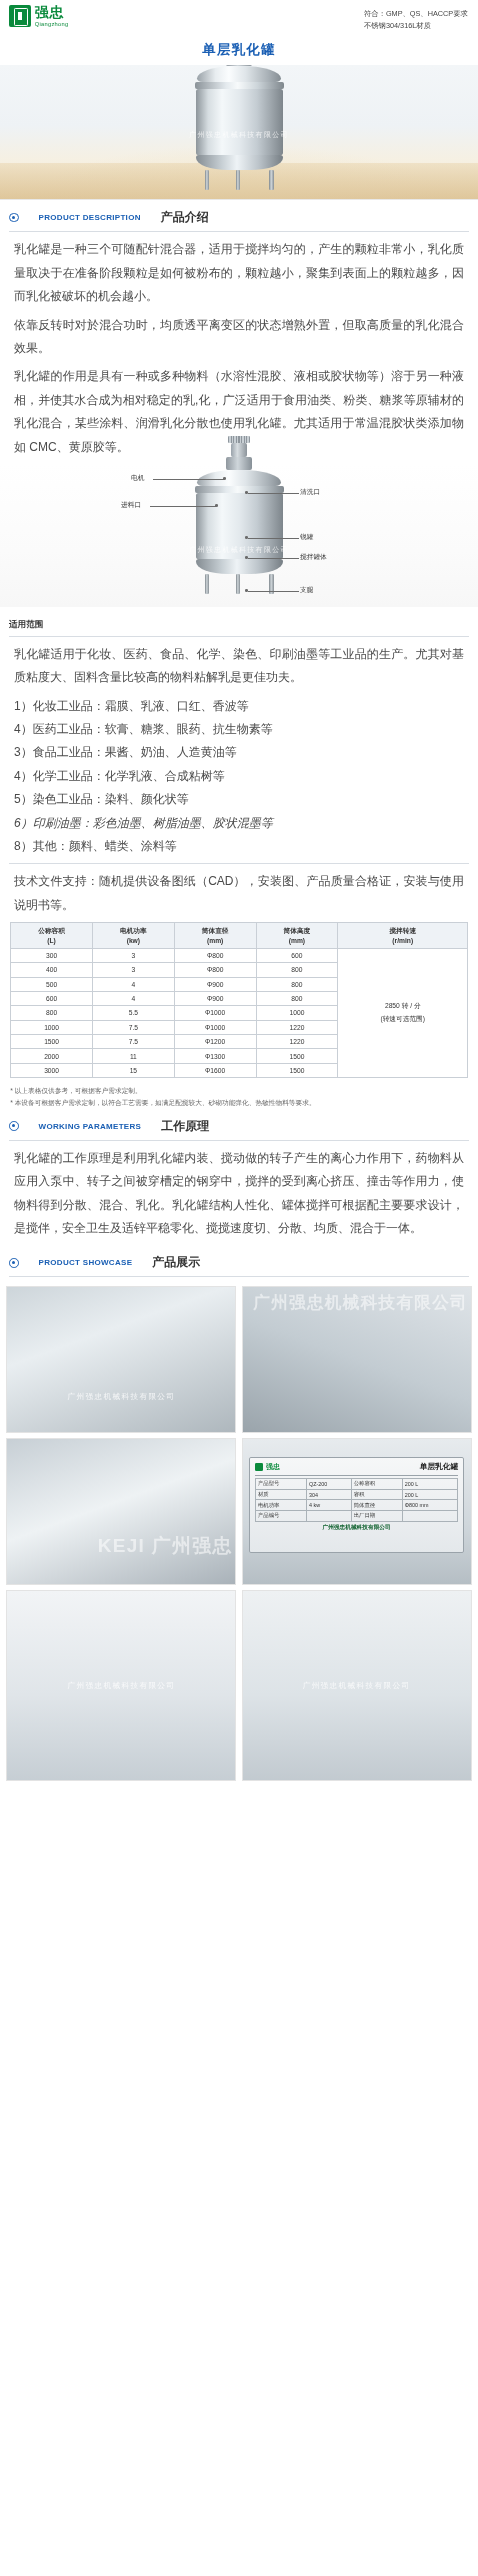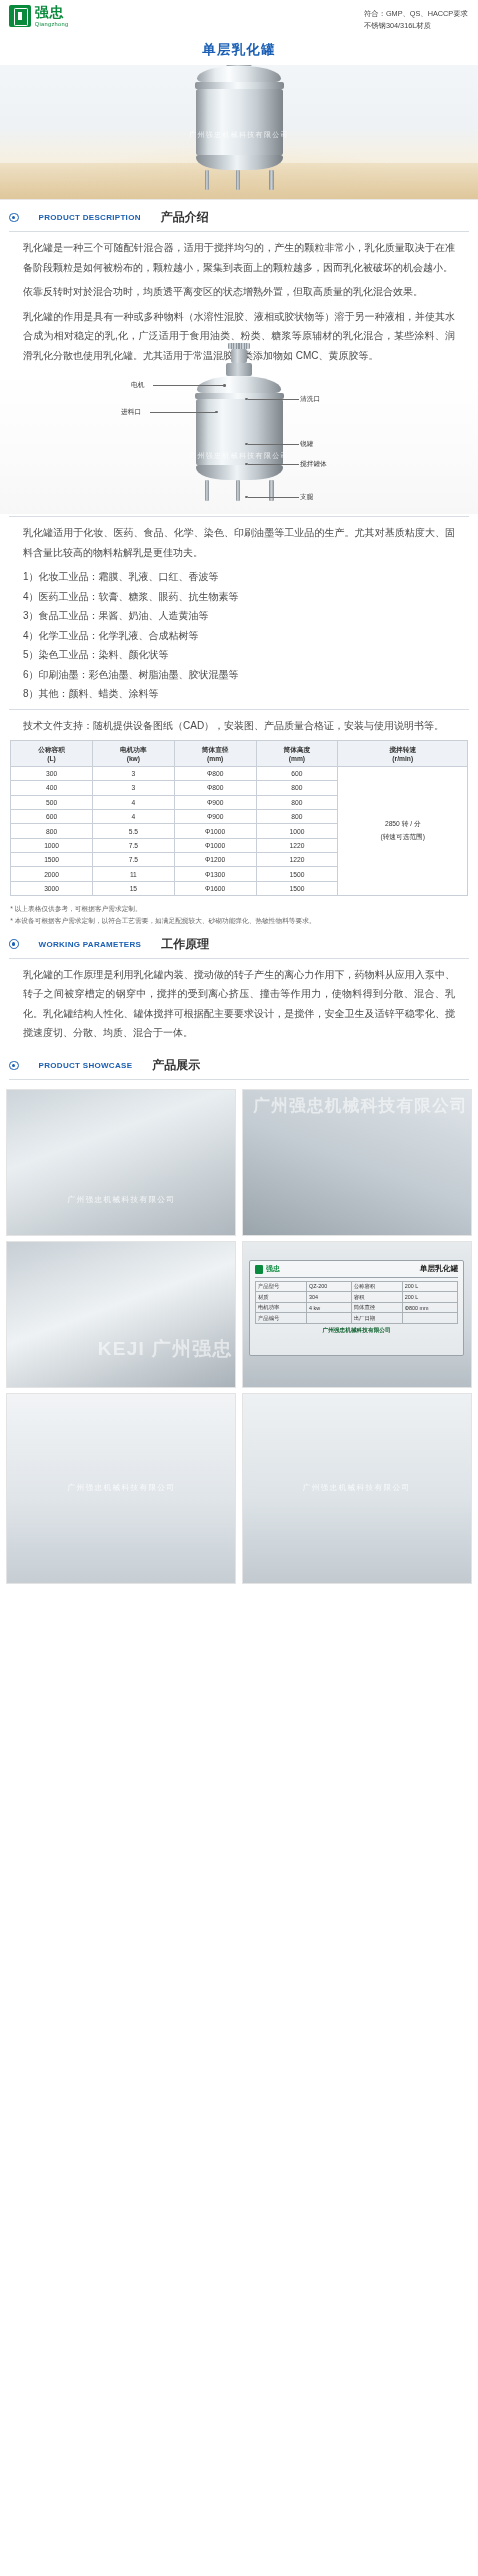--- a/index.html
+++ b/index.html
@@ -126,21 +126,21 @@
     position:relative; flex:0 0 auto;
   }
   .sec-ico:after{
     content:""; position:absolute; left:1.9px; top:1.9px; width:3.2px;height:3.2px;
     background:#1a5fb4; border-radius:50%;
   }
   .sec-en { color:#1a5fb4; font-weight:bold; font-size:8px; letter-spacing:0.3px; }
   .sec-cn { color:#333; font-weight:bold; font-size:12px; }
   .sec-rule { height:0.6px; background:#d8dde3; margin:1.3px 9px 6.4px 9px; }
 
-  .para { padding:0 23px; line-height:1.95; font-size:10px; color:#4a4a4a; text-align:justify; }
+  .para { padding:0 14px; line-height:1.95; font-size:12px; color:#4a4a4a; text-align:justify; }
   .para p { margin:0 0 5.1px 0; }
 
   
   .diagram {
     position:relative; height:143px; margin:3.8px 0 2.6px 0;
     background:linear-gradient(180deg,#ffffff 0%,#fbfbfb 60%,#f7f7f7 100%);
   }
   .diagram .tank { bottom:12.8px; }
   .lbl {
     position:absolute; font-size:6.7px; color:#333; white-space:nowrap;
@@ -300,29 +300,32 @@
 
     <div class="lbl" style="left:300px; top:122px;">
       <span class="dot" style="left:-55px;"></span>
       <span class="line" style="left:-52px; width:51px;"></span>
       <span>支腿</span>
     </div>
 
     <div class="wm" style="top:60%;">广州强忠机械科技有限公司</div>
   </div>
 
+  <div class="sec-head">
+    <span class="sec-cn" style="font-size:8.6px;">适用范围</span>
+  </div>
   <div class="sec-rule"></div>
   <div class="para">
     <p>乳化罐适用于化妆、医药、食品、化学、染色、印刷油墨等工业品的生产。尤其对基质粘度大、固料含量比较高的物料粘解乳是更佳功夫。</p>
     <p style="margin:0;">1）化妆工业品：霜膜、乳液、口红、香波等</p>
     <p style="margin:0;">4）医药工业品：软膏、糖浆、眼药、抗生物素等</p>
     <p style="margin:0;">3）食品工业品：果酱、奶油、人造黄油等</p>
     <p style="margin:0;">4）化学工业品：化学乳液、合成粘树等</p>
     <p style="margin:0;">5）染色工业品：染料、颜化状等</p>
-    <p style="margin:0;">6）印刷油墨：彩色油墨、树脂油墨、胶状混墨等</p>
+    <p style="margin:0;font-style:italic;">6）印刷油墨：彩色油墨、树脂油墨、胶状混墨等</p>
     <p style="margin:0 0 5.1px 0;">8）其他：颜料、蜡类、涂料等</p>
   </div>
 
   <div class="sec-rule"></div>
   <div class="para">
     <p>技术文件支持：随机提供设备图纸（CAD），安装图、产品质量合格证，安装与使用说明书等。</p>
   </div>
 
   <table class="params">
     <thead>

